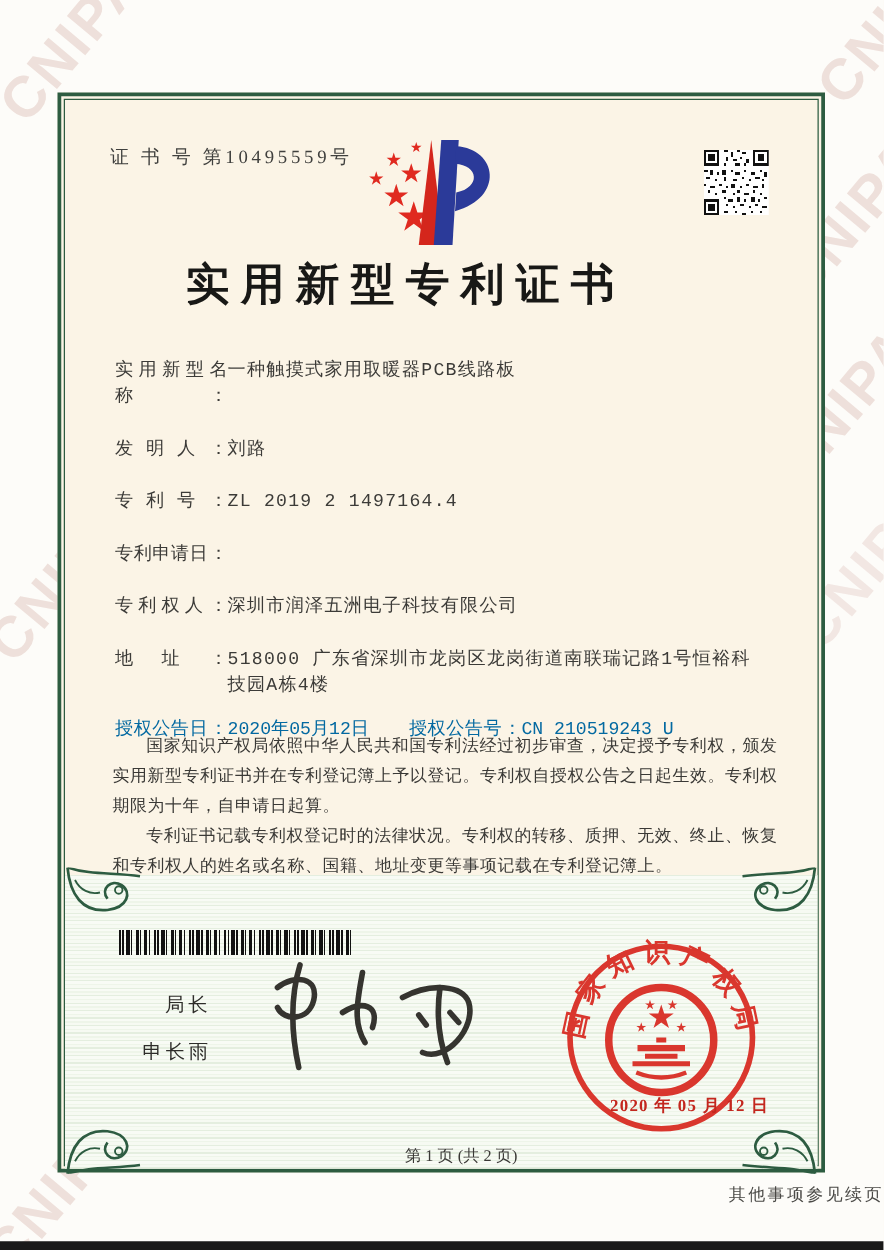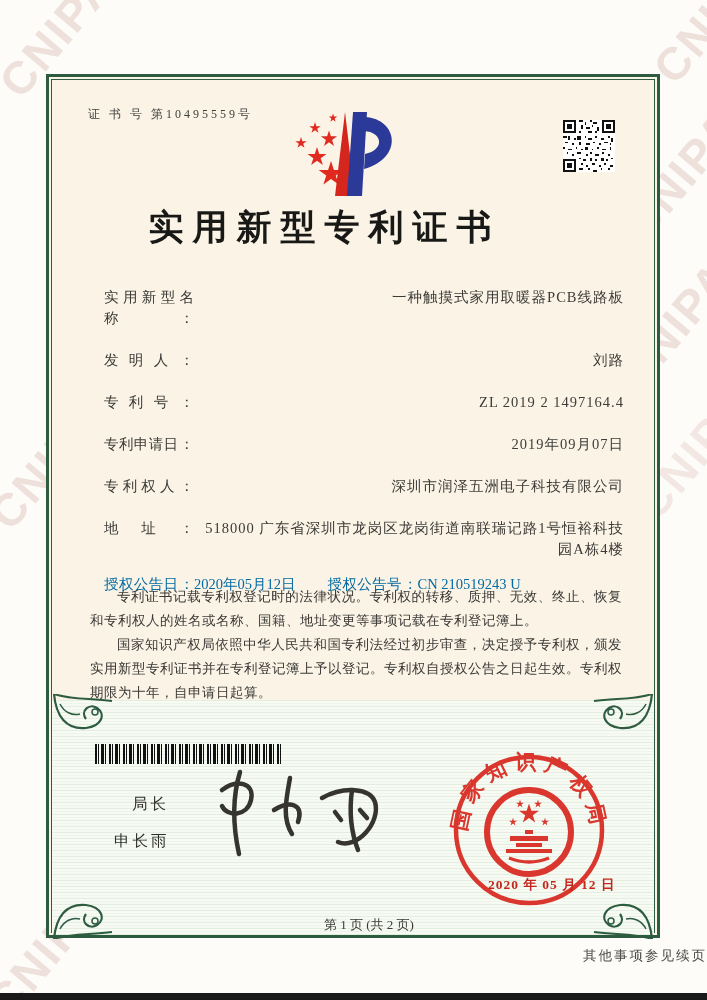--- a/index.html
+++ b/index.html
@@ -19,33 +19,33 @@
   .wm6 { left:618px; top:428px; font-size:46px; color:rgba(205,160,150,.22); }
   .wm7 { left:-30px; top:926px; font-size:46px; }
   .wm8 { left:150px; top:330px; font-size:72px; color:rgba(210,170,160,.16); }
   .wm9 { left:400px; top:170px; font-size:58px; color:rgba(210,170,160,.16); }
 
   
   .frame { position:absolute; left:46px; top:74px; width:614px; height:864px;
            border:3px solid #2d5c41; background:#fbf4e6; z-index:1; }
   .frame-inner { position:absolute; inset:2px; border:1px solid #2d5c41; }
 
-  .cert-no { position:absolute; left:88px; top:106px; font-size:12px; color:#40403e;
+  .cert-no { position:absolute; left:88px; top:116px; font-size:15px; color:#40403e;
              letter-spacing:3px; z-index:3; }
   .logo { position:absolute; left:276px; top:108px; z-index:2; }
   .qr { position:absolute; left:563px; top:120px; width:52px; height:52px; z-index:2; }
   .title { position:absolute; left:0; top:204px; width:649px; text-align:center;
            font-size:35px; font-weight:bold; color:#181816; letter-spacing:9px; z-index:2; }
 
-  .fields { position:absolute; left:104px; top:287px; width:540px; z-index:2; }
+  .fields { position:absolute; left:92px; top:287px; width:540px; z-index:2;font-family:Liberation Mono, monospace; }
   .frow { display:flex; font-size:14.5px; color:#3c3b38; line-height:21px; margin-bottom:21px; }
   .frow.addr { margin-bottom:14px; }
   .flabel { display:inline-block; width:90px; text-align:justify; text-align-last:justify; flex:0 0 90px; }
   .flabel::after { content:"："; margin-left:1px; }
-  .fvalue { flex:1; max-width:430px; letter-spacing:1px;text-align:right; }
+  .fvalue { flex:1; max-width:430px; letter-spacing:1px; }
   .grant-row { display:flex; font-size:14.5px; color:#0369a1; line-height:21px; }
   .grant-col2 { margin-left:32px; }
 
   .paras { position:absolute; left:90px; top:585px; width:532px; z-index:2; }
   .paras p { font-size:13.5px; color:#3a3936; line-height:1.78; text-align:justify;
              text-indent:2em; letter-spacing:.5px; }
 
   
   .panel { position:absolute; left:52px; top:700px; width:602px; height:235px; z-index:2;
            background:repeating-linear-gradient(0deg,#e4eedf 0 1px,#f6faf2 1px 3px,#eef5e9 3px 4px,#f8fbf5 4px 6px); }
@@ -151,43 +151,42 @@
     <div class="frow">
       <span class="flabel">发明人</span>
       <span class="fvalue">刘路</span>
     </div>
     <div class="frow">
       <span class="flabel">专利号</span>
       <span class="fvalue">ZL 2019 2 1497164.4</span>
     </div>
     <div class="frow">
       <span class="flabel">专利申请日</span>
-      <span class="fvalue">2019年09月07日</span>
     </div>
     <div class="frow">
       <span class="flabel">专利权人</span>
       <span class="fvalue">深圳市润泽五洲电子科技有限公司</span>
     </div>
     <div class="frow addr">
       <span class="flabel">地址</span>
       <span class="fvalue">518000 广东省深圳市龙岗区龙岗街道南联瑞记路1号恒裕科技园A栋4楼</span>
     </div>
     <div class="grant-row">
       <span>
         <span class="flabel">授权公告日</span><span>2020年05月12日</span>
       </span>
       <span class="grant-col2">
         <span class="flabel">授权公告号</span><span>CN 210519243 U</span>
       </span>
     </div>
   </div>
 
   <div class="paras">
+    <p>国家知识产权局依照中华人民共和国专利法经过初步审查，决定授予专利权，颁发实用新型专利证书并在专利登记簿上予以登记。专利权自授权公告之日起生效。专利权期限为十年，自申请日起算。</p>
     <p>专利证书记载专利权登记时的法律状况。专利权的转移、质押、无效、终止、恢复和专利权人的姓名或名称、国籍、地址变更等事项记载在专利登记簿上。</p>
-    <p>国家知识产权局依照中华人民共和国专利法经过初步审查，决定授予专利权，颁发实用新型专利证书并在专利登记簿上予以登记。专利权自授权公告之日起生效。专利权期限为十年，自申请日起算。</p>
   </div>
 
   <div class="panel">
     <svg class="flourish fl-tl" width="64" height="66" viewBox="0 0 64 66">
         <use href="#flr" transform="translate(0,-2) scale(1,-1) translate(0,-64)"></use>
       </svg>
     <svg class="flourish fl-tr" width="64" height="66" viewBox="0 0 64 66">
         <use href="#flr" transform="translate(0,-2) scale(1,-1) translate(0,-64)"></use>
       </svg>
     <svg class="flourish fl-bl" width="64" height="66" viewBox="0 0 64 66">

